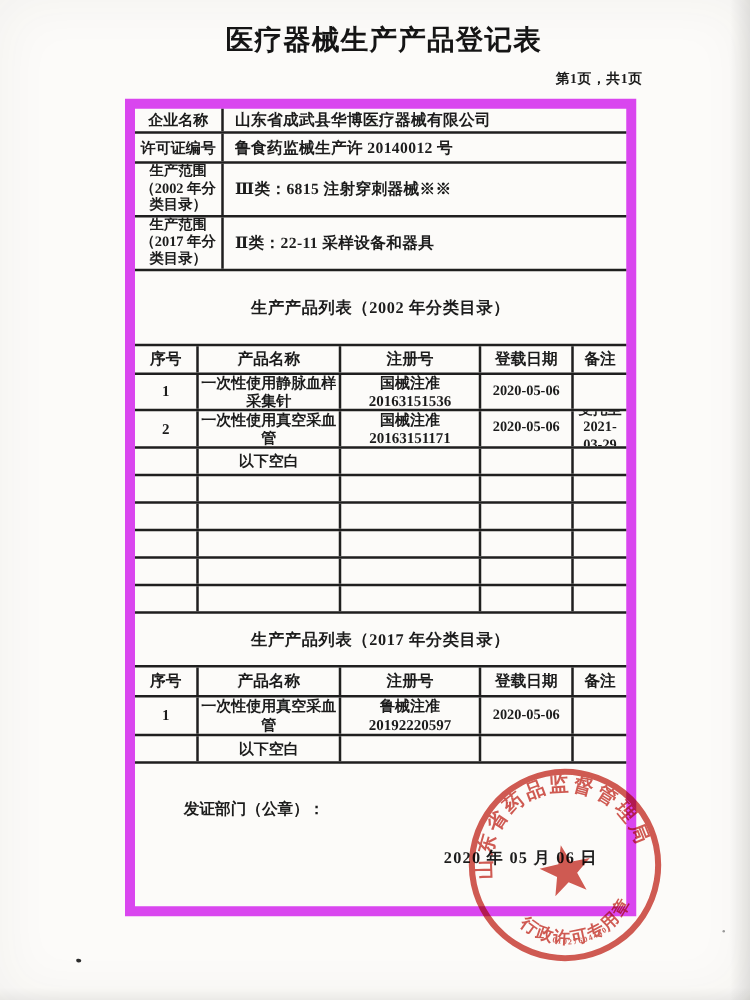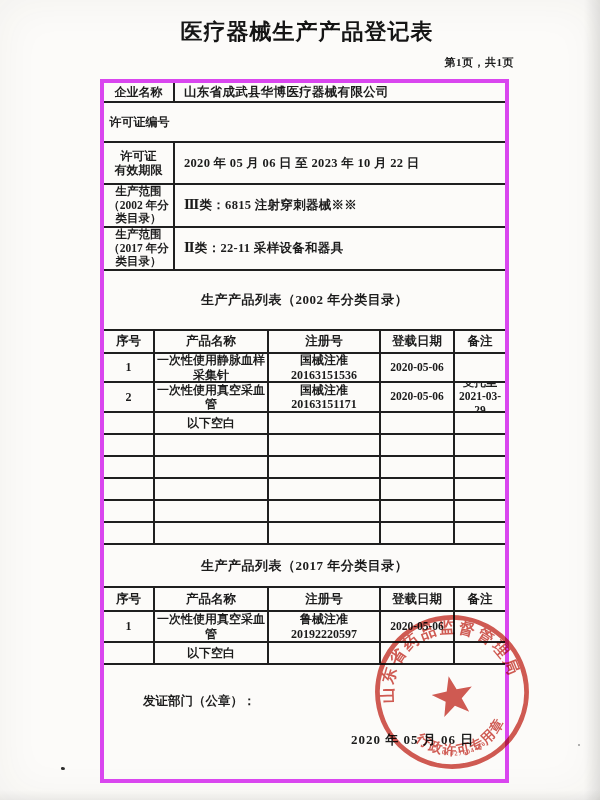--- a/index.html
+++ b/index.html
@@ -23,21 +23,21 @@
     position:absolute; top:17px; left:0; right:0; text-align:center;
     font-size:22px; font-weight:700; letter-spacing:1px; padding-left:14px;
     color:#151515;
   }
   .page-note {
     position:absolute; top:55px; right:86px;
     font-size:11px; font-weight:700; letter-spacing:0.5px;
   }
   .form {
     position:absolute; left:100px; top:79px; width:409px;
-    border:4px solid #d946ef; background:transparent;
+    border:8px solid #d946ef; background:transparent;
   }
   .row { display:flex; border-bottom:2px solid #1f1f1f; }
   .row:last-child { border-bottom:none; }
   .cell {
     border-right:2px solid #1f1f1f;
     display:flex; align-items:center; justify-content:center;
     text-align:center; font-weight:700; font-size:12px; line-height:1.2;
     white-space:pre-line; overflow:hidden;
   }
   .cell:last-child { border-right:none; }
@@ -73,27 +73,23 @@
 
   <div class="doc-title">医疗器械生产产品登记表</div>
   <div class="page-note">第1页，共1页</div>
 
   <div class="form">
 
     <div class="row" style="height:20px">
       <div class="cell info-label">企业名称</div>
       <div class="cell info-value">山东省成武县华博医疗器械有限公司</div>
     </div>
-    <div class="row" style="height:40px">
+    <div class="row" style="height:24px">
       <div class="cell info-label">许可证编号</div>
-    </div>
-    <div class="row" style="height:42px">
-      <div class="cell info-label">许可证
-有效期限</div>
-      <div class="cell info-value">2020 年 05 月 06 日  至 2023 年 10 月 22 日</div>
+      <div class="cell info-value">鲁食药监械生产许 20140012 号</div>
     </div>
     <div class="row" style="height:43px">
       <div class="cell info-label" style="font-size:11.5px">生产范围
 （2002 年分
 类目录）</div>
       <div class="cell info-value">Ⅲ类：6815 注射穿刺器械※※</div>
     </div>
     <div class="row" style="height:43px">
       <div class="cell info-label" style="font-size:11.5px">生产范围
 （2017 年分

